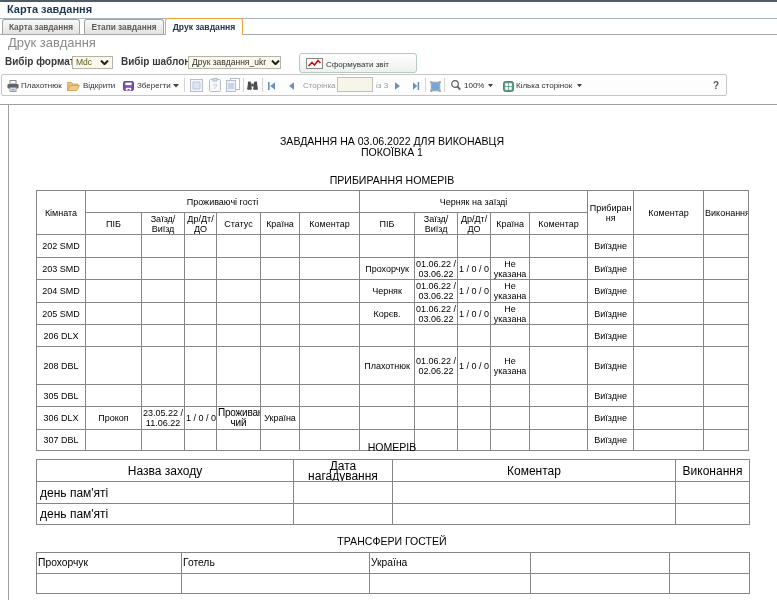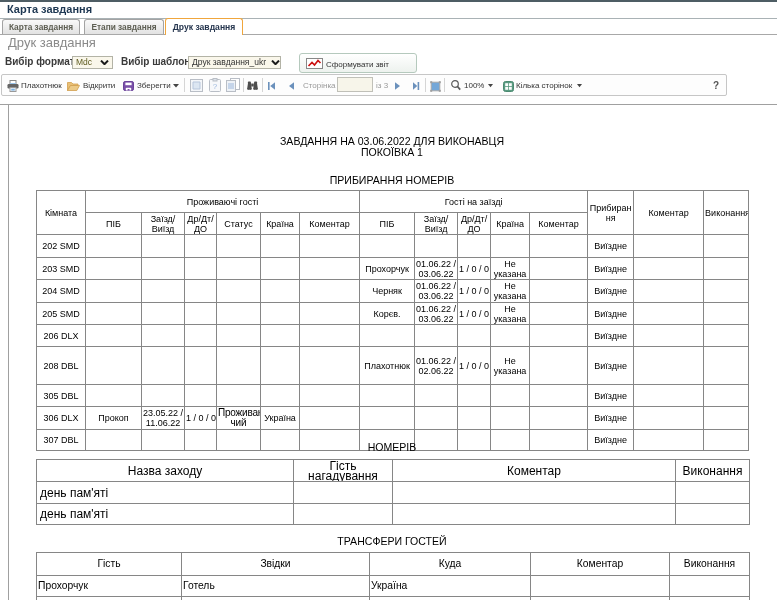--- a/index.html
+++ b/index.html
@@ -180,21 +180,21 @@
       <col style="width:39px">
       <col style="width:58px">
       <col style="width:46px">
       <col style="width:70px">
       <col style="width:45px">
     </colgroup>
 <tbody>
       <tr style="height:22px">
         <td rowspan="2">Кімната</td>
         <td colspan="6">Проживаючі гості</td>
-        <td colspan="5">Гості на заїзді</td>
+        <td colspan="5">Черняк на заїзді</td>
         <td rowspan="2">Прибиран<br>ня</td>
         <td rowspan="2">Коментар</td>
         <td rowspan="2">Виконання</td>
       </tr>
 <tr style="height:22px">
         <td>ПІБ</td>
         <td>Заїзд/<br>Виїзд</td>
         <td>Др/Дт/<br>ДО</td>
         <td>Статус</td>
         <td>Країна</td>
@@ -364,21 +364,21 @@
 <table id="t2">
 <colgroup>
       <col style="width:257px">
       <col style="width:99px">
       <col style="width:283px">
       <col style="width:74px">
     </colgroup>
 <tbody>
       <tr style="height:22px">
         <td>Назва заходу</td>
-        <td>Гість нагадування</td>
+        <td>Дата нагадування</td>
         <td>Коментар</td>
         <td>Виконання</td>
       </tr>
 <tr style="height:22px">
         <td class="l">день пам'яті</td>
         <td></td>
         <td></td>
         <td></td>
       </tr>
 <tr style="height:21px">
@@ -392,27 +392,20 @@
 <div class="abs ctr" style="top:536px">ТРАНСФЕРИ ГОСТЕЙ</div>
 <table id="t3">
 <colgroup>
       <col style="width:145px">
       <col style="width:188px">
       <col style="width:161px">
       <col style="width:139px">
       <col style="width:80px">
     </colgroup>
 <tbody>
-      <tr style="height:23px">
-        <td>Гість</td>
-        <td>Звідки</td>
-        <td>Куда</td>
-        <td>Коментар</td>
-        <td>Виконання</td>
-      </tr>
 <tr style="height:21px">
         <td class="l">Прохорчук</td>
         <td class="l">Готель</td>
         <td class="l">Україна</td>
         <td></td>
         <td></td>
       </tr>
 <tr style="height:20px">
         <td class="l"></td>
         <td></td>

